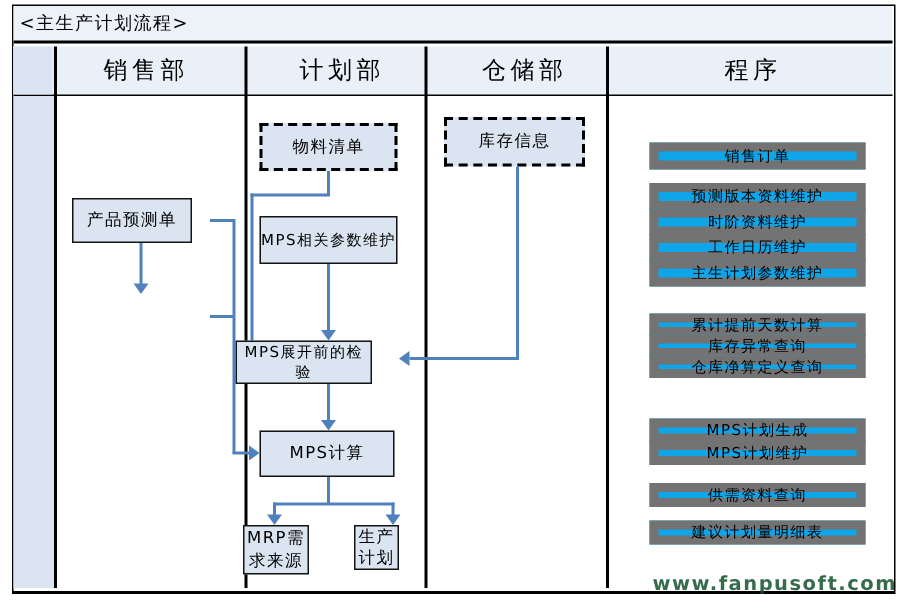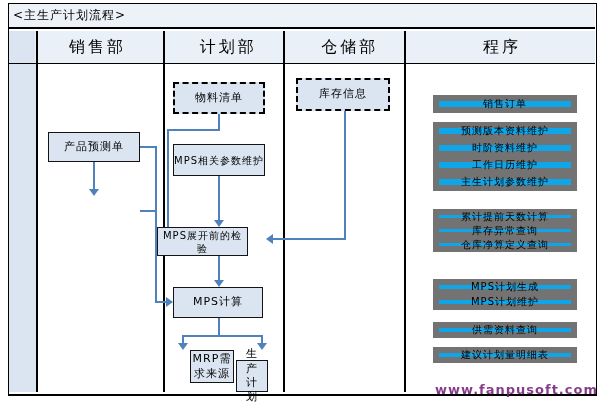--- a/index.html
+++ b/index.html
@@ -56,21 +56,21 @@
     position: absolute; right: 6px; bottom: 6px; z-index: 5; opacity: 0.85;
     display: flex; flex-direction: column; align-items: flex-end;
   }
   .wm-top { display: flex; align-items: center; gap: 4px; }
   .wm-logo {
     width: 20px; height: 20px; border-radius: 50%;
     border: 4px solid #9aa0a6; border-left-color: #e0562b; border-bottom-color: #e0562b;
     transform: rotate(20deg); box-sizing: border-box;
   }
   .wm-brand { font-size: 24px; font-weight: bold; color: #e0562b; letter-spacing: 2px; }
-  .wm-url { font-size: 13px; font-weight: bold; color: #701a75; letter-spacing: 1px; margin-top: 34px; }
+  .wm-url { font-size: 13px; font-weight: bold; color: #14532d; letter-spacing: 1px; margin-top: 34px; }
 </style>
 </head>
 <body>
 
 <div class="stage">
 
   <div class="frame"></div>
 
   <div class="title-bar">
     <span>&lt;主生产计划流程&gt;</span>
@@ -84,28 +84,28 @@
     <div class="header-cell" style="width:120px;padding-left:19px;">计划部</div>
     <div class="header-cell" style="width:121px;margin-left:13px;">仓储部</div>
     <div class="header-cell" style="width:190px;">程序</div>
   </div>
 
   <div class="v-sep" style="left:36px;"></div>
   <div class="v-sep" style="left:163px;"></div>
   <div class="v-sep" style="left:283px;"></div>
   <div class="v-sep" style="left:404px;"></div>
 
-  <div class="node" style="left:48px; top:132px; width:92px; height:30px;">产品预测单</div>
+  <div class="node" style="left:48px; top:132px; width:80px; height:30px;">产品预测单</div>
 
   <div class="node dashed" style="left:173px; top:82px; width:92px; height:32px;">物料清单</div>
   <div class="node" style="left:173px; top:144px; width:92px; height:32px; font-size:10px;">MPS相关参数维护</div>
   <div class="node" style="left:157px; top:227px; width:91px; height:29px; font-size:10px;">MPS展开前的检验</div>
   <div class="node" style="left:173px; top:287px; width:90px; height:31px;">MPS计算</div>
-  <div class="node" style="left:162px; top:350px; width:44px; height:33px; padding:1px;margin-left:28px;">MRP需求来源</div>
-  <div class="node" style="left:236px; top:360px; width:30px; height:30px; padding:15px;">生产计划</div>
+  <div class="node" style="left:162px; top:350px; width:44px; height:33px; padding:1px;">MRP需求来源</div>
+  <div class="node" style="left:236px; top:350px; width:30px; height:30px; padding:2px;">生产计划</div>
 
   <div class="node dashed" style="left:296px; top:78px; width:94px; height:33px;">库存信息</div>
 
   <div class="prog-group" style="top:95px;">
     <div class="prog-row h18">销售订单</div>
   </div>
   <div class="prog-group" style="top:122px;">
     <div class="prog-row h18">预测版本资料维护</div>
     <div class="prog-row h18">时阶资料维护</div>
     <div class="prog-row h18">工作日历维护</div>

